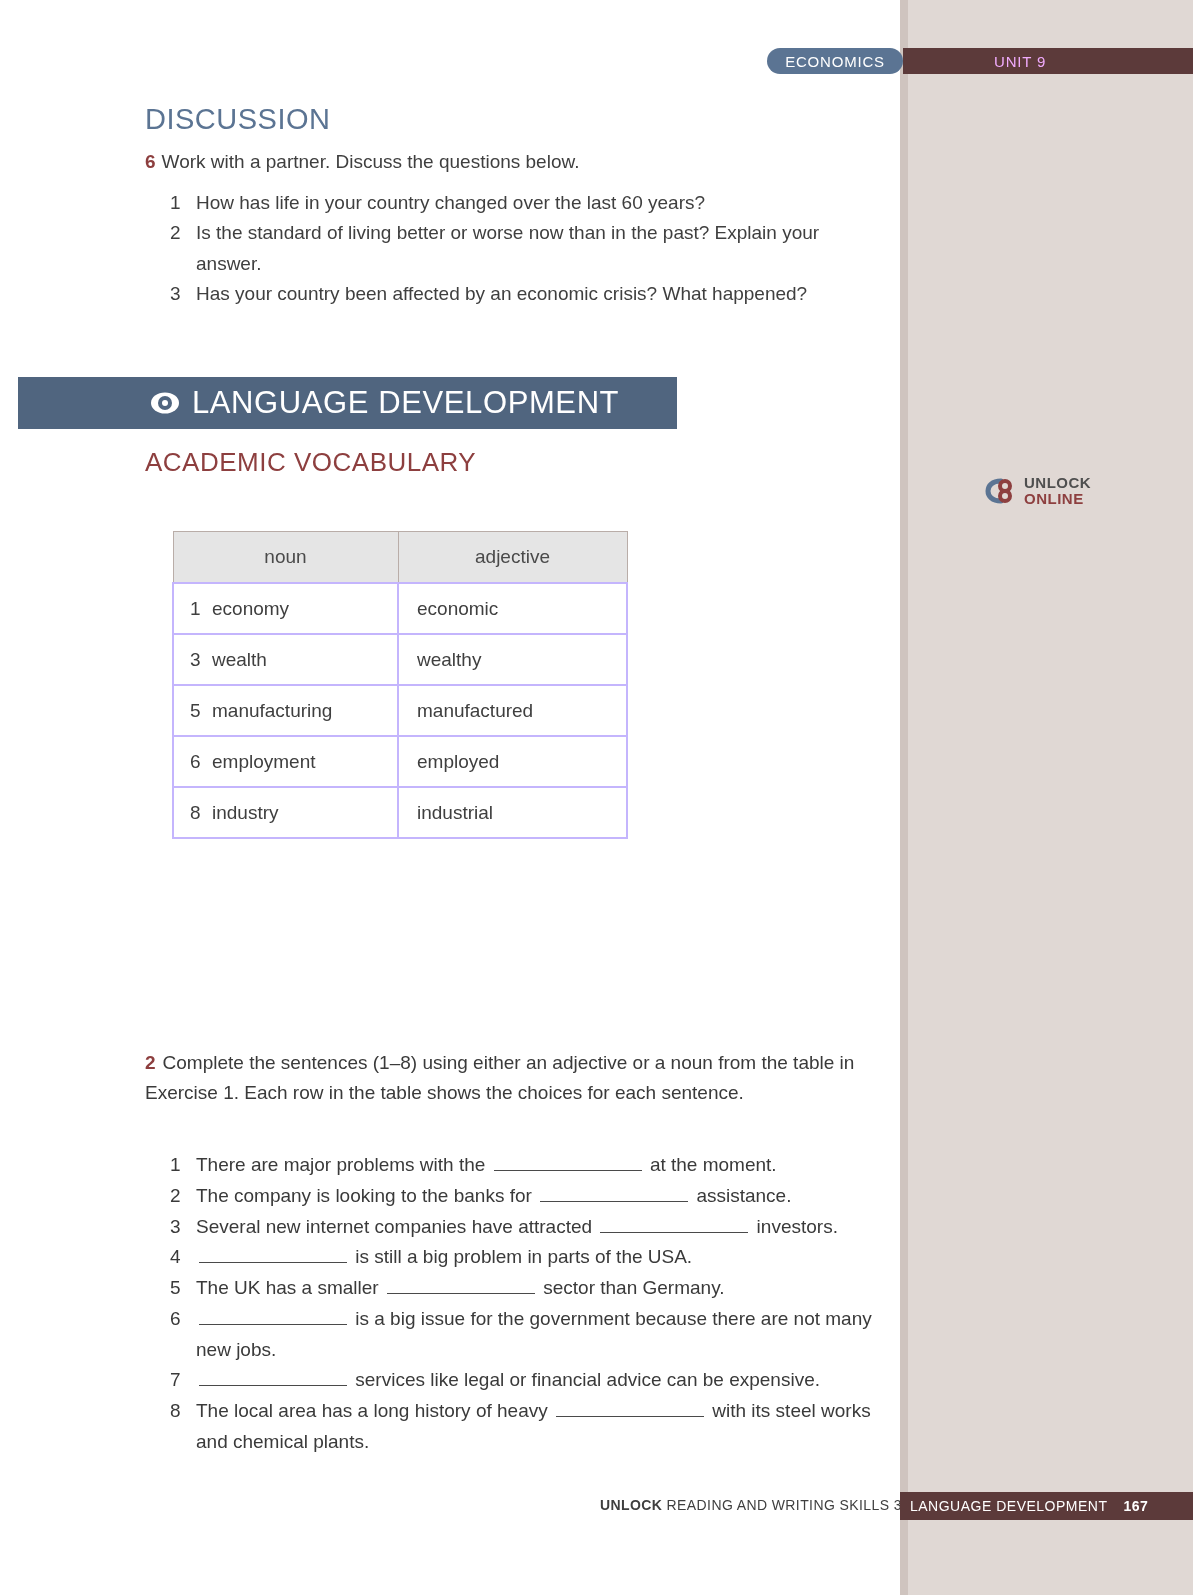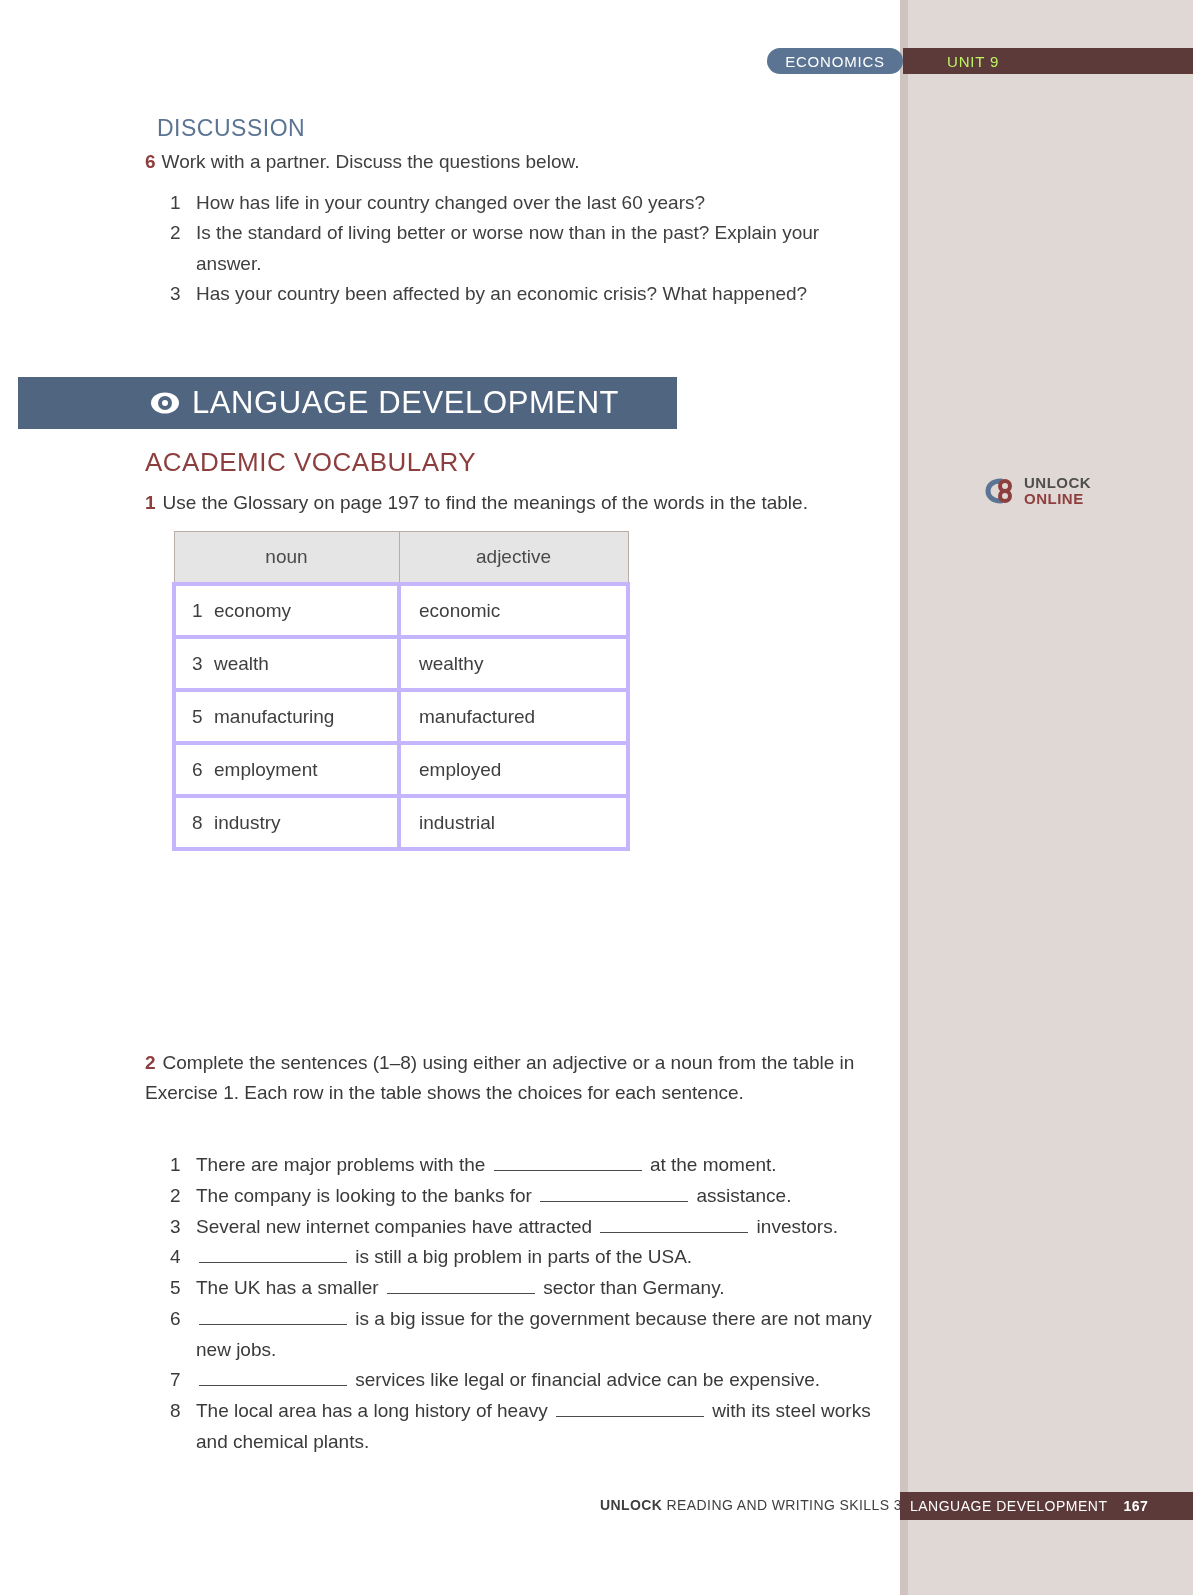--- a/index.html
+++ b/index.html
@@ -50,44 +50,44 @@
     justify-content: center;
     border-radius: 13px;
   }
   .hdr-unit {
     position: absolute;
     top: 48px;
     left: 903px;
     width: 290px;
     height: 26px;
     background: #5c3a3a;
-    color: #bef264;
+    color: #f0abfc;
     font-size: 15px;
     letter-spacing: 0.8px;
     display: flex;
     align-items: center;
-    padding-left: 44px;
+    padding-left: 91px;
     box-sizing: border-box;
   }
 
   
   .content {
     position: absolute;
     top: 0;
     left: 0;
     width: 900px;
     height: 1595px;
   }
 
   h2.section-title {
     position: absolute;
     left: 145px;
     top: 103px;
-    margin: 12px;
-    font-size: 23px;
+    margin: 0;
+    font-size: 29px;
     font-weight: 400;
     color: #5b7493;
     letter-spacing: 0.5px;
   }
 
   .ex6 {
     position: absolute;
     left: 145px;
     top: 148px;
     width: 720px;
@@ -199,21 +199,21 @@
     background: #e5e5e5;
     border: 1px solid #b9ada8;
     font-weight: 400;
     color: #4a4a4a;
     height: 48px;
     font-size: 19px;
   }
   table.vocab th.c1 { width: 222px; }
   table.vocab th.c2 { width: 226px; }
   table.vocab td {
-    border: 4px solid #c4b5fd;
+    border: 2px solid #c4b5fd;
     height: 47px;
     color: #3f3f3f;
     padding-left: 18px;
   }
   table.vocab td.noun-cell { padding-left: 16px; }
   table.vocab td .rn {
     display: inline-block;
     width: 22px;
     color: #3f3f3f;
   }
@@ -319,23 +319,20 @@
         <ellipse cx="15" cy="15" rx="14" ry="10.5" fill="#ffffff"></ellipse>
         <circle cx="15" cy="15" r="7" fill="#50657f"></circle>
         <circle cx="15" cy="15" r="3" fill="#ffffff"></circle>
       </svg>
     </span>
     <span class="btitle">LANGUAGE DEVELOPMENT</span>
   </div>
 
   <h3 class="sub-title">ACADEMIC VOCABULARY</h3>
 
-  <div class="ex1">
-    <span class="num">1</span><span>Use the Glossary on page 197 to find the meanings of the words in the table.</span>
-  </div>
 
   <table class="vocab">
     <thead>
       <tr>
         <th class="c1">noun</th>
         <th class="c2">adjective</th>
       </tr>
     </thead>
     <tbody>
       <tr>

